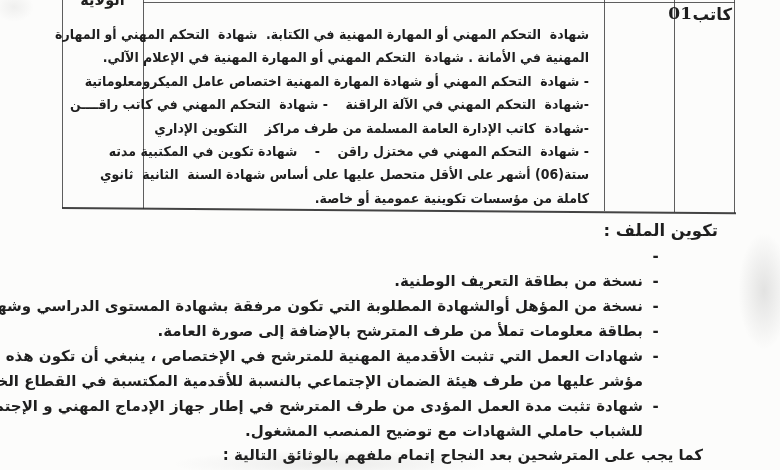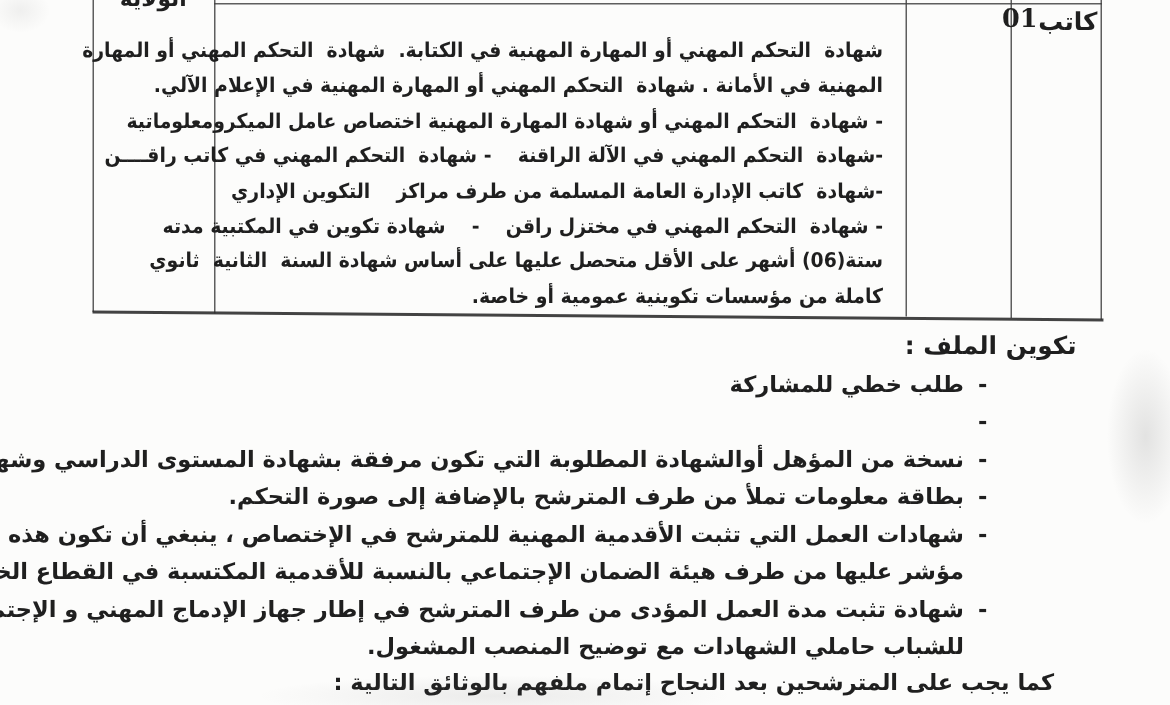--- a/index.html
+++ b/index.html
@@ -141,32 +141,32 @@
       <div>الولاية</div>
     </div>
   </div>
 
   <div class="section-heading">تكوين الملف :</div>
 
   <div class="checklist">
 
   <div class="chk-row">
       <span class="chk-dash">-</span>
-      <span class="chk-text">طلب خطي للمشاركة</span>
     </div>
       <div class="chk-row">
       <span class="chk-dash">-</span>
+      <span class="chk-text">نسخة من بطاقة التعريف الوطنية.</span>
     </div>
       <div class="chk-row">
       <span class="chk-dash">-</span>
       <span class="chk-text">نسخة من المؤهل أوالشهادة المطلوبة التي تكون مرفقة بشهادة المستوى الدراسي وشهادة مدة لتكوين</span>
     </div>
       <div class="chk-row">
       <span class="chk-dash">-</span>
-      <span class="chk-text">بطاقة معلومات تملأ من طرف المترشح بالإضافة إلى صورة التحكم.</span>
+      <span class="chk-text">بطاقة معلومات تملأ من طرف المترشح بالإضافة إلى صورة العامة.</span>
     </div>
       <div class="chk-row">
       <span class="chk-dash">-</span>
       <span class="chk-text">شهادات العمل التي تثبت الأقدمية المهنية للمترشح في الإختصاص ، ينبغي أن تكون هذه الشهادات</span>
     </div>
       <div class="chk-row">
       <span class="chk-dash"></span>
       <span class="chk-text">مؤشر عليها من طرف هيئة الضمان الإجتماعي بالنسبة للأقدمية المكتسبة في القطاع الخاص.</span>
     </div>
       <div class="chk-row">

